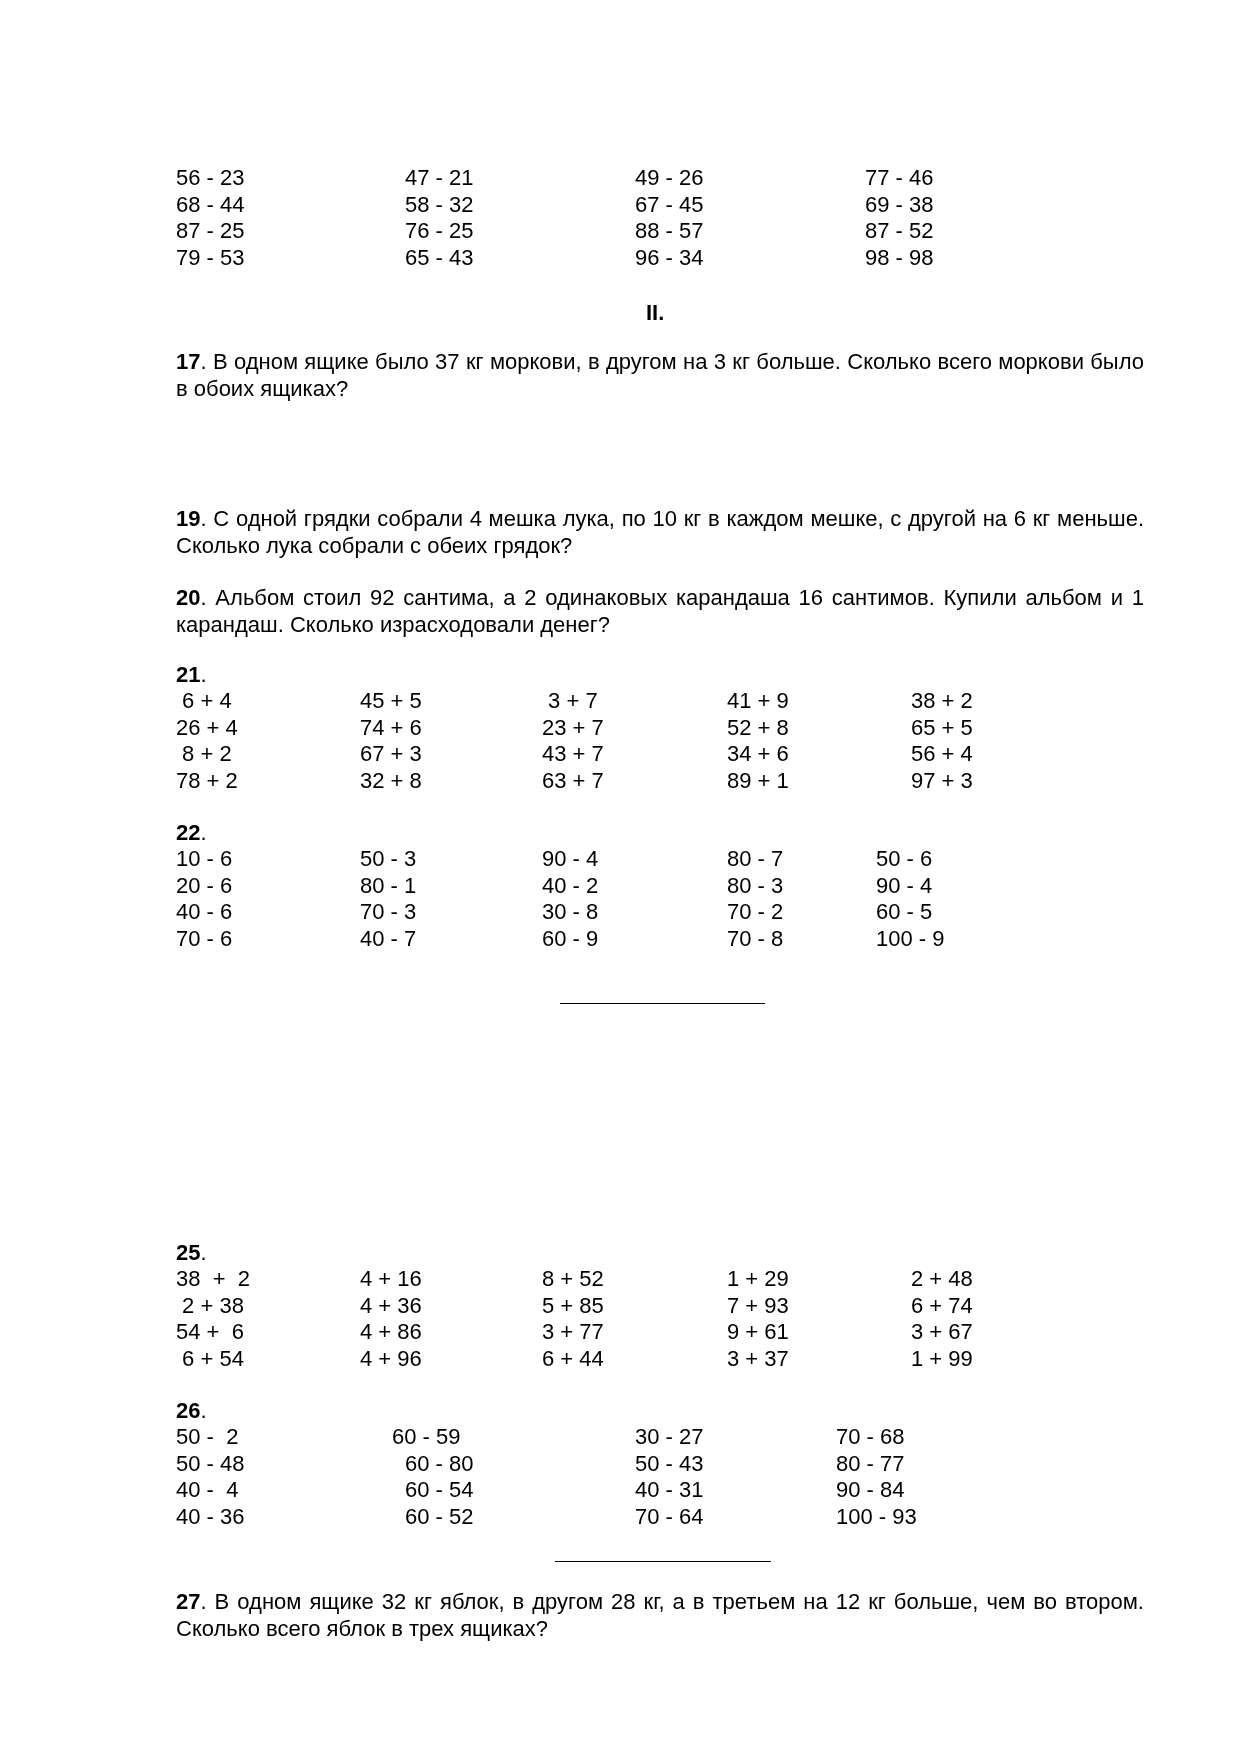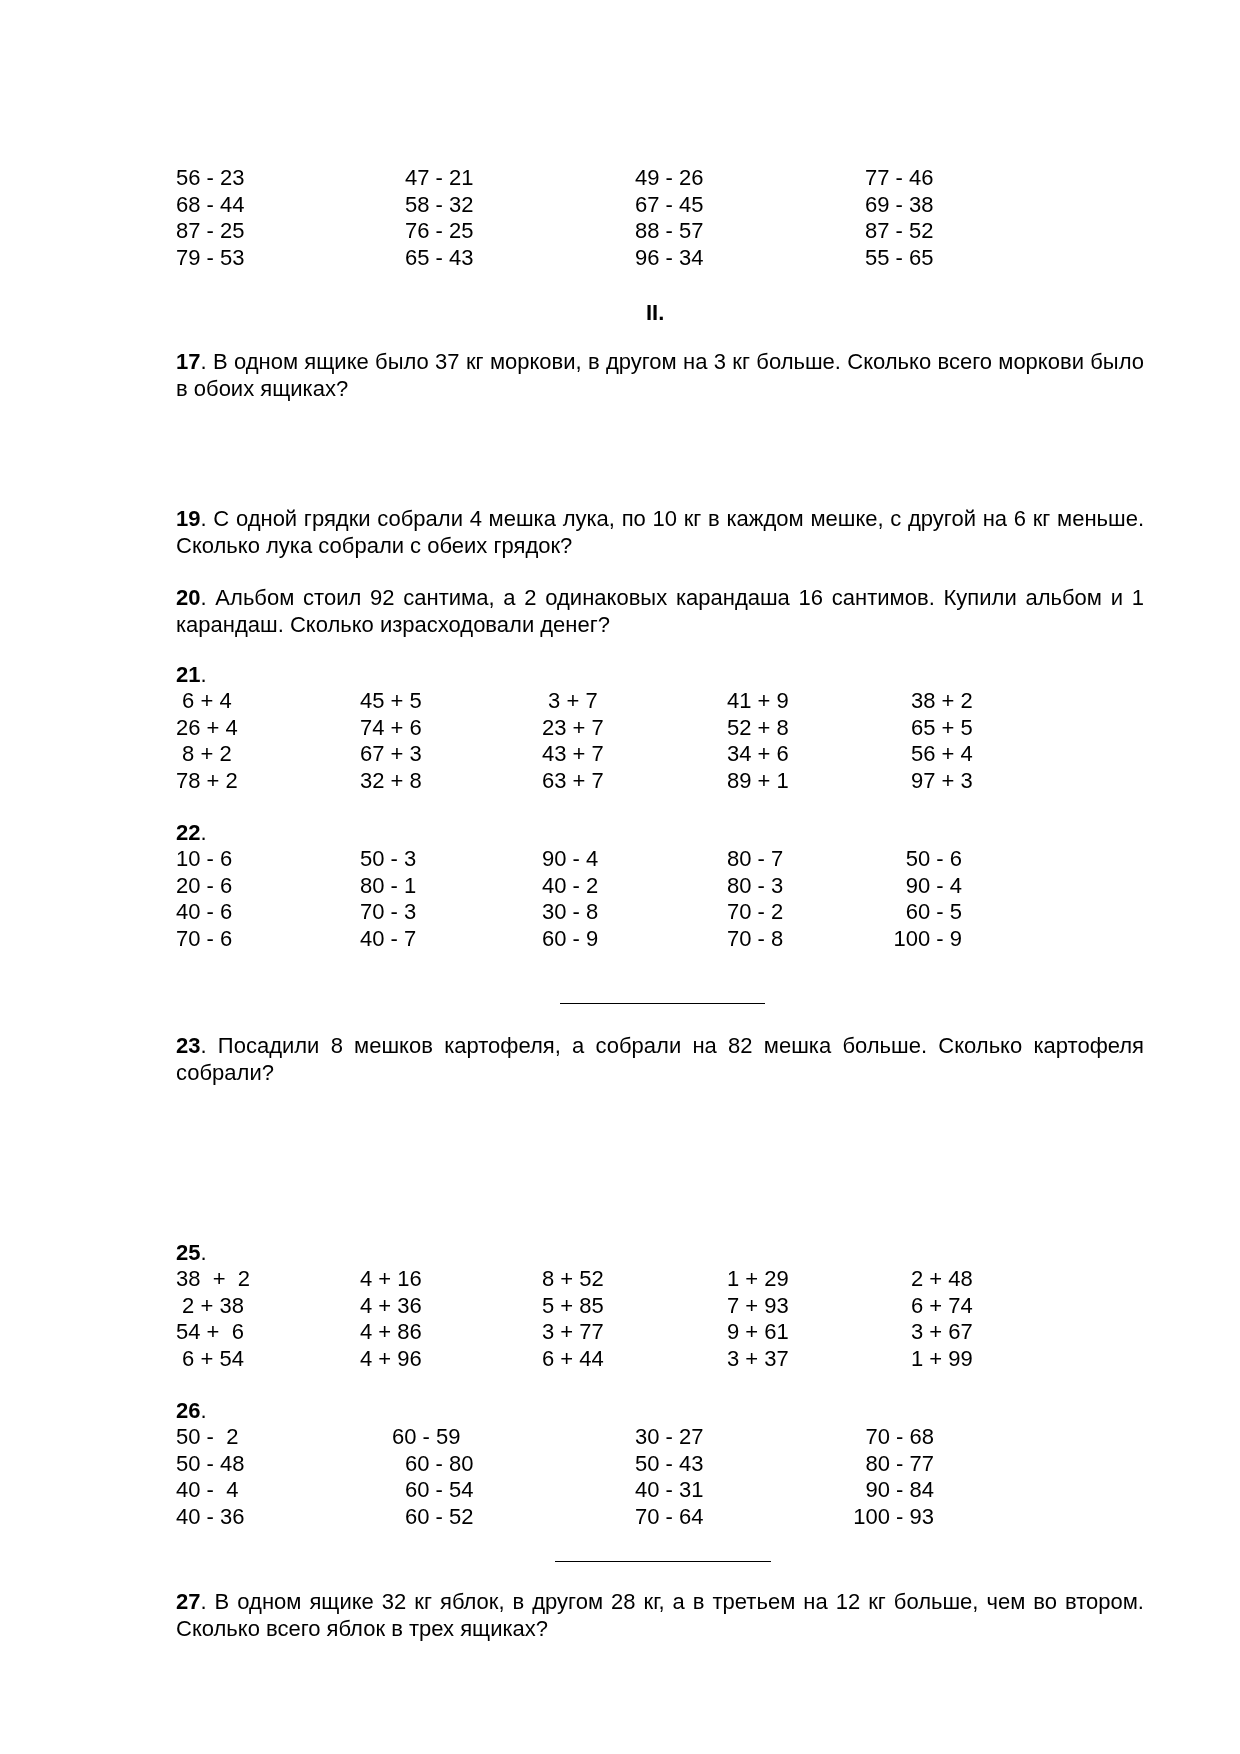--- a/index.html
+++ b/index.html
@@ -2,21 +2,21 @@
 <html><head>
 <meta charset="utf-8">
 <style>
   html, body { margin: 0; padding: 0; background: #ffffff; }
   body { width: 1240px; height: 1754px; position: relative; overflow: hidden;
          font-family: "Liberation Sans", sans-serif; color: #000; font-size: 22px; }
   .page { position: absolute; left: 0; top: 0; width: 1240px; height: 1754px; margin-top: 48px; }
   .grid { position: absolute; left: 176px; }
   .grid-row { position: relative; height: 26.5px; line-height: 26.5px; white-space: pre; }
   .cell { position: absolute; top: 0; white-space: pre; }
-  .cell.right { text-align: right; }
+  .cell.right { text-align: left; }
   .title { position: absolute; font-weight: bold; }
   .label { position: absolute; left: 176px; font-size: 22px; white-space: pre; }
   .label b { font-weight: bold; }
   .para { position: absolute; left: 176px; width: 968px; line-height: 27px; text-align: justify; }
   .para .num { font-weight: bold; }
   .rule { position: absolute; height: 1px; background: #000; }
 </style>
 </head>
 <body>
 
@@ -38,21 +38,21 @@
     <div class="grid-row">
       <span class="cell" style="left:0">87 - 25</span>
       <span class="cell" style="left:229px">76 - 25</span>
       <span class="cell" style="left:459px">88 - 57</span>
       <span class="cell" style="left:689px">87 - 52</span>
     </div>
     <div class="grid-row">
       <span class="cell" style="left:0">79 - 53</span>
       <span class="cell" style="left:229px">65 - 43</span>
       <span class="cell" style="left:459px">96 - 34</span>
-      <span class="cell" style="left:689px">55 - 65</span>
+      <span class="cell" style="left:689px">98 - 98</span>
     </div>
   </div>
 
   <div class="title" style="left:646px; top:252px; font-size:22px;">II.</div>
 
   <div class="para" style="top:300px;">
     <span class="num">17</span><span>. В одном ящике было 37 кг моркови, в другом на 3 кг больше. Сколько всего моркови было в обоих ящиках?</span>
   </div>
   <div class="para" style="top:457px;">
     <span class="num">19</span><span>. С одной грядки собрали 4 мешка лука, по 10 кг в каждом мешке, с другой на 6 кг меньше. Сколько лука собрали с обеих грядок?</span>
@@ -120,23 +120,20 @@
       <span class="cell" style="left:0">70 - 6</span>
       <span class="cell" style="left:184px">40 - 7</span>
       <span class="cell" style="left:366px">60 - 9</span>
       <span class="cell" style="left:551px">70 - 8</span>
       <span class="cell right" style="left:700px; width:86px;">100 - 9</span>
     </div>
   </div>
 
   <div class="rule" style="left:560px; top:955px; width:205px;"></div>
 
-  <div class="para" style="top:984px;">
-    <span class="num">23</span><span>. Посадили 8 мешков картофеля, а собрали на 82 мешка больше. Сколько картофеля собрали?</span>
-  </div>
 
   <div class="label" style="top:1192px;"><b>25</b><span>.</span></div>
   <div class="grid" style="top:1218px;">
     <div class="grid-row">
       <span class="cell" style="left:0">38  +  2</span>
       <span class="cell" style="left:184px">4 + 16</span>
       <span class="cell" style="left:366px">8 + 52</span>
       <span class="cell" style="left:551px">1 + 29</span>
       <span class="cell" style="left:735px">2 + 48</span>
     </div>

